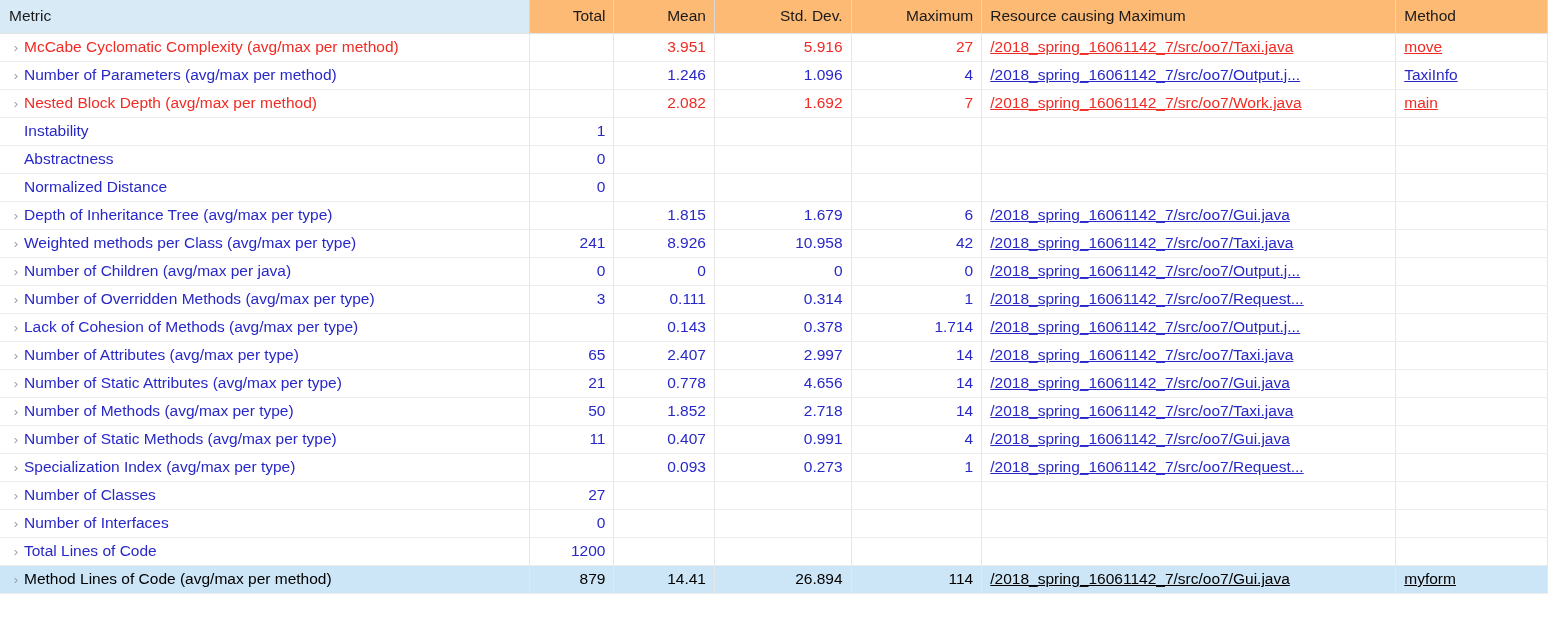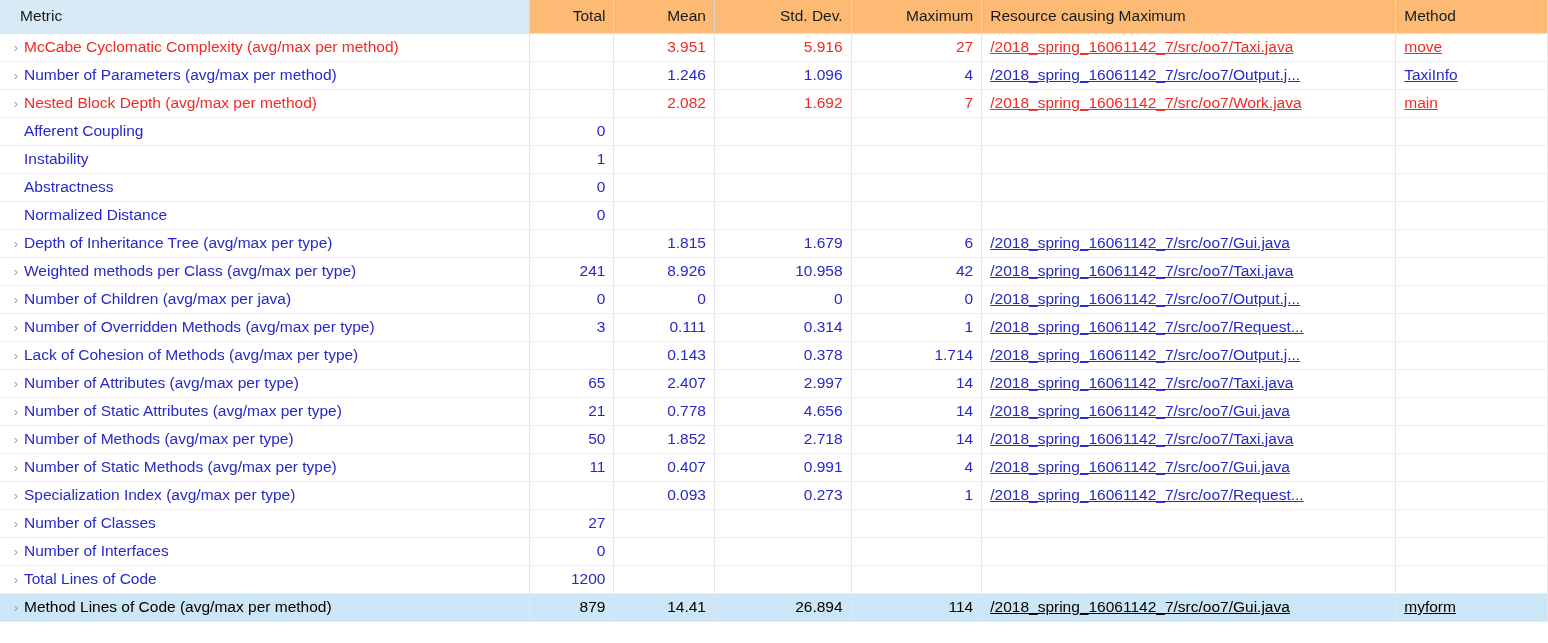--- a/index.html
+++ b/index.html
@@ -33,21 +33,21 @@
     background: #fdba74;
     border-right: 1px solid #d8d8d8;
     border-bottom: 1px solid #e2e2e2;
     vertical-align: middle;
     white-space: nowrap;
     overflow: hidden;
   }
   #metrics-table thead th.col-metric {
     background: #d9eaf7;
     text-align: left;
-    padding-left: 20px;
+    padding-left: 9px;
   }
   #metrics-table thead th.num { text-align: right; }
   #metrics-table thead th.txt { text-align: left; }
   #metrics-table thead th.last { border-right: 1px solid #d8d8d8; }
 
   
   #metrics-table tbody td {
     height: 26px;
     padding: 0 8px 1px 8px;
     border-right: 1px solid #e6e6e6;
@@ -150,34 +150,20 @@
         <td class="num">2.082</td>
         <td class="num">1.692</td>
         <td class="num">7</td>
         <td class="txt">/2018_spring_16061142_7/src/oo7/Work.java</td>
         <td class="txt">main</td>
       </tr>
       <tr class="row-blue">
         <td class="cell-metric">
           <div class="metric-inner">
             <span class="twisty empty"></span>
-            <span class="metric-label">Afferent Coupling</span>
-          </div>
-        </td>
-        <td class="num">0</td>
-        <td class="num"></td>
-        <td class="num"></td>
-        <td class="num"></td>
-        <td class="txt"></td>
-        <td class="txt"></td>
-      </tr>
-      <tr class="row-blue">
-        <td class="cell-metric">
-          <div class="metric-inner">
-            <span class="twisty empty"></span>
             <span class="metric-label">Instability</span>
           </div>
         </td>
         <td class="num">1</td>
         <td class="num"></td>
         <td class="num"></td>
         <td class="num"></td>
         <td class="txt"></td>
         <td class="txt"></td>
       </tr>

